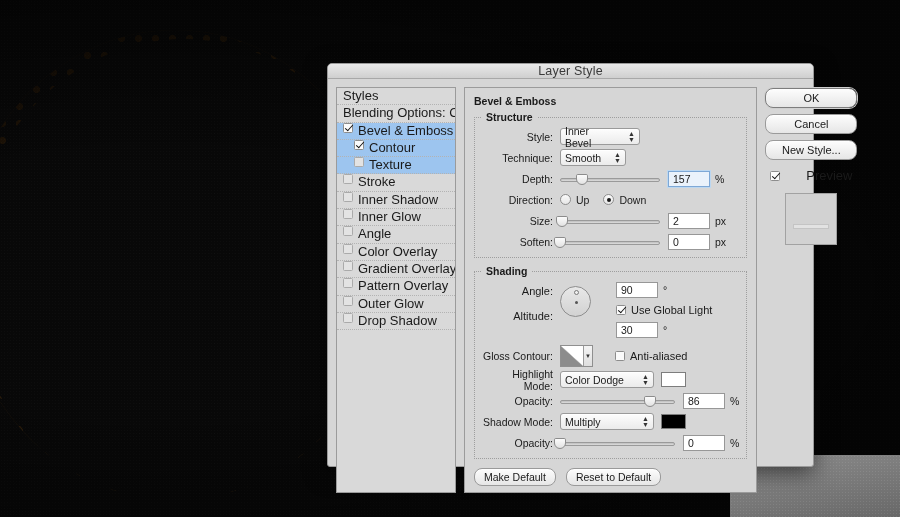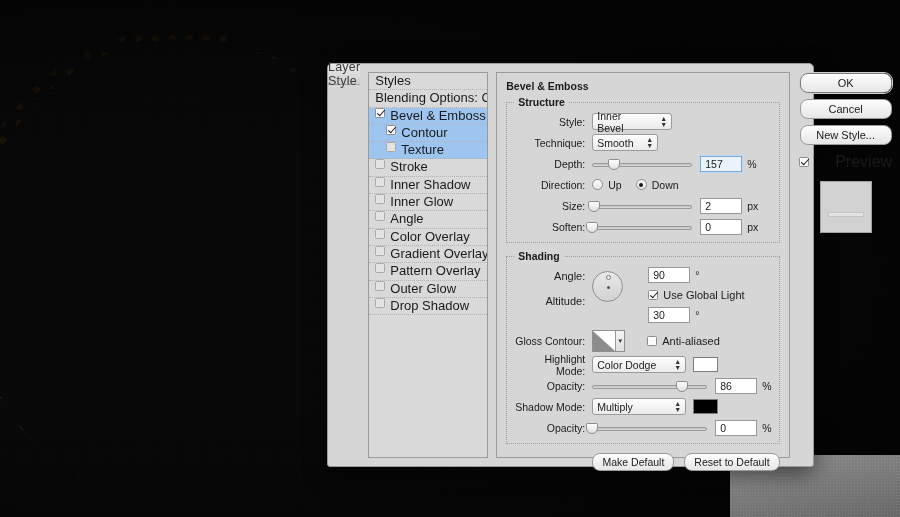--- a/index.html
+++ b/index.html
@@ -88,21 +88,21 @@
 
   
   #dialog {
     position: absolute;
     left: 327px; top: 63px;
     width: 487px; height: 404px;
     background: #d6d6d6;
     border: 1px solid #9a9a9a;
     border-radius: 5px 5px 3px 3px;
     box-shadow: 0 6px 22px rgba(0,0,0,.55);
-    display: flex; flex-direction: row;
+    display: flex; flex-direction: column;
     font-size: 11px;
     color: #1a1a1a;
   }
   #titlebar {
     height: 21px;
     background: linear-gradient(#e9e9e9, #cfcfcf);
     border-bottom: 1px solid #a8a8a8;
     border-radius: 4px 4px 0 0;
     display: flex; align-items: center; justify-content: center;
   }
@@ -271,21 +271,21 @@
     display: flex; align-items: center; justify-content: center;
     font-size: 6px; color: #333;
   }
 
   
   .swatch { width: 25px; height: 15px; border: 1px solid #7d7d7d; flex: none; }
 
   
   #main-footer {
     margin-top: auto;
-    display: flex; justify-content: flex-end; gap: 10px;
+    display: flex; justify-content: flex-start; gap: 10px;
     padding-top: 2px;
   }
   .btn {
     background: linear-gradient(#fdfdfd, #e6e6e6);
     border: 1px solid #9a9a9a;
     border-radius: 8px;
     font-size: 10.5px;
     padding: 2px 9px;
     min-height: 18px;
     display: inline-flex; align-items: center; justify-content: center;
@@ -294,21 +294,21 @@
     white-space: nowrap;
   }
 
   
   #right-col { width: 96px; display: flex; flex-direction: column; align-items: center; gap: 6px; padding-top: 1px; }
   .btn-wide { width: 92px; padding: 3px 0; font-size: 11px; }
   .btn-wide.default {
     border-color: #7d7d7d;
     box-shadow: 0 0 0 1px #cfcfcf, 0 1px 0 rgba(255,255,255,.7) inset;
   }
-  #preview-row { display: flex; align-items: center; gap: 21px; margin-top: 2px; font-size: 16px; }
+  #preview-row { display: flex; align-items: center; gap: 21px; margin-top: 2px; font-size: 13px; }
   #thumb {
     width: 52px; height: 52px;
     background: #d2d2d2;
     border: 1px solid #a2a2a2;
     margin-top: 4px;
     position: relative;
   }
   #thumb .dash {
     position: absolute; left: 7px; right: 7px; top: 30px; height: 5px;
     background: #e2e2e2;

